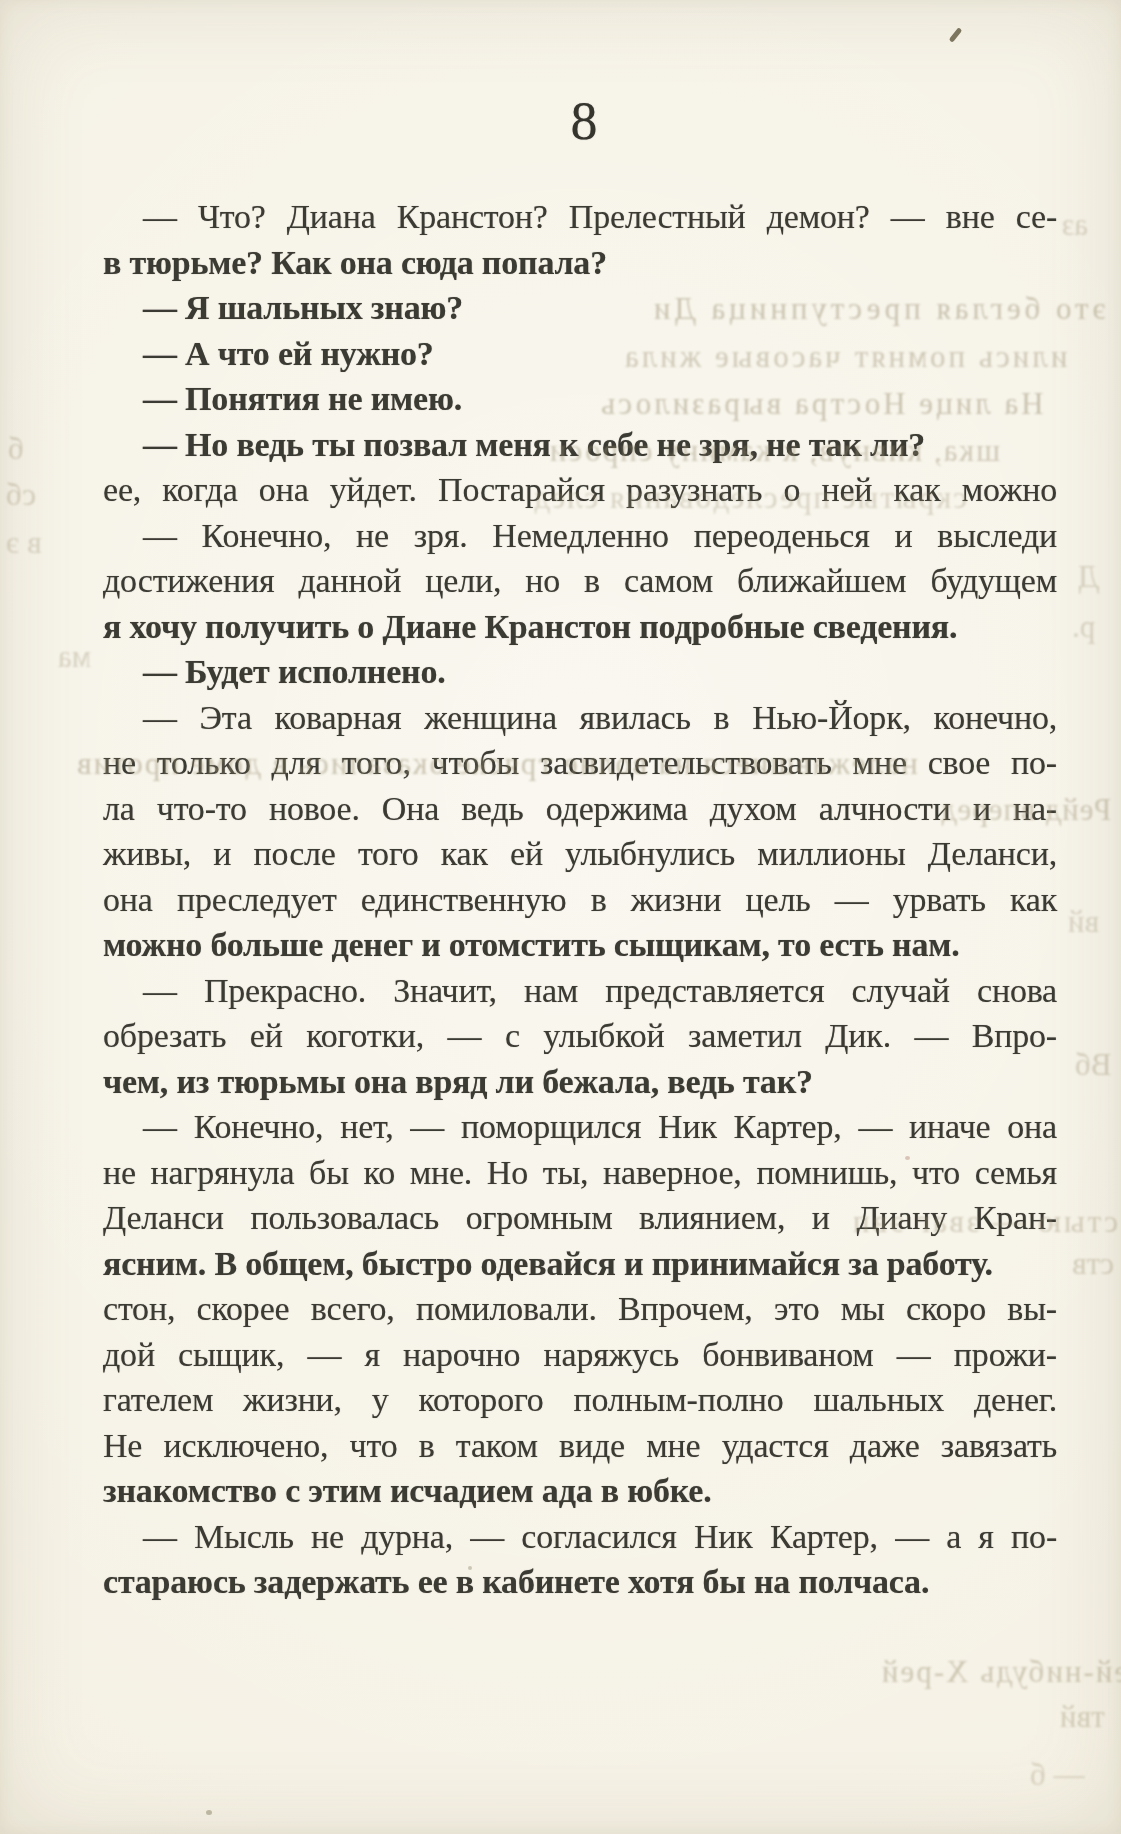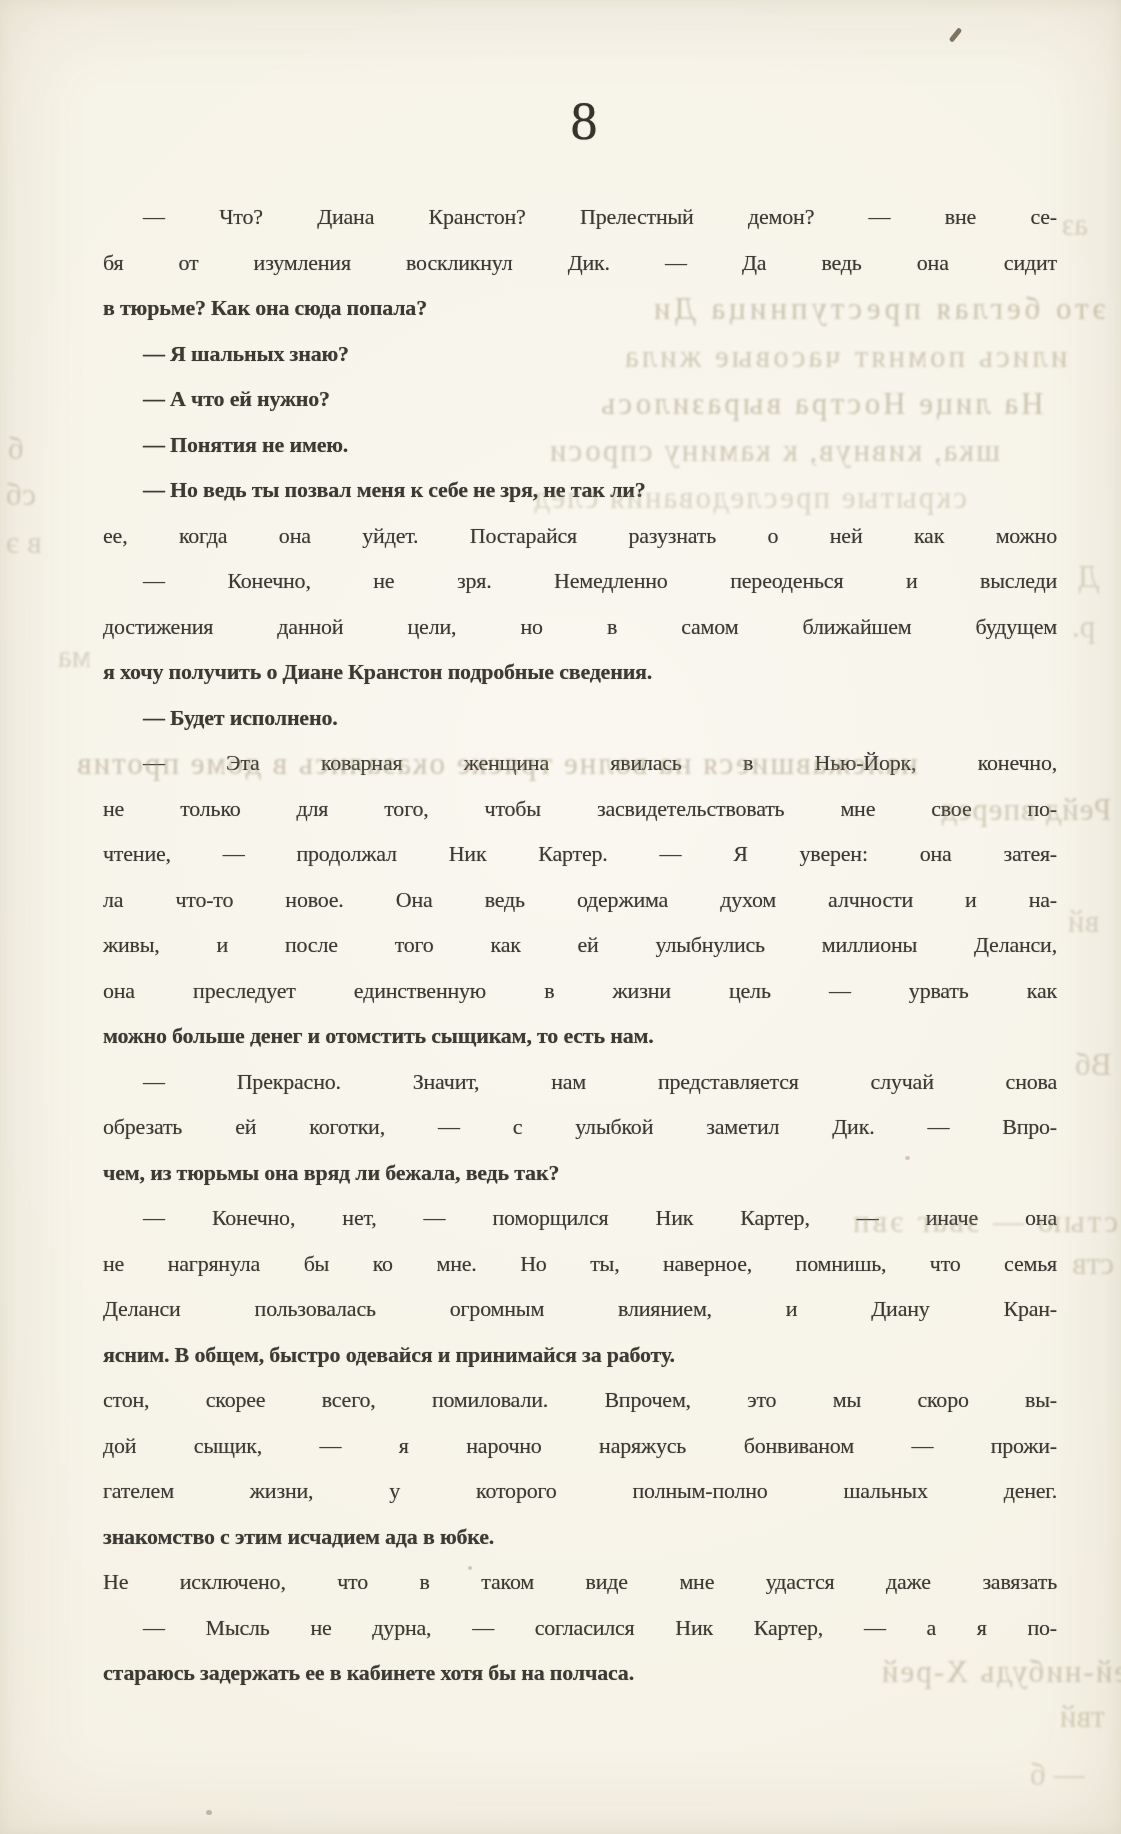--- a/index.html
+++ b/index.html
@@ -27,21 +27,21 @@
     font-size: 54px;
     line-height: 1;
     color: #35342d;
     text-shadow: 0 0 1px rgba(53,52,45,0.5);
   }
   .text-block {
     position: absolute;
     left: 103px;
     top: 194px;
     width: 954px;
-    font-size: 22px;
+    font-size: 34px;
     line-height: 45.5px;
     letter-spacing: -0.2px;
     color: #3b3a33;
     text-shadow: 0 0 1px rgba(59,58,51,0.45);
   }
   .line {
     text-align: justify;
     text-align-last: justify;
     white-space: normal;
   }
@@ -77,50 +77,48 @@
   }
 </style>
 </head>
 <body>
 
 <div class="page">
   <div class="page-number">8</div>
 
   <div class="text-block">
       <div class="line first">— Что? Диана Кранстон? Прелестный демон? — вне се-</div>
-      <div class="line">бя от изумления воскликнул Дик. — Да ведь она сидит</div>
       <div class="line last">в тюрьме? Как она сюда попала?</div>
       <div class="line first last">— Я шальных знаю?</div>
       <div class="line first last">— А что ей нужно?</div>
       <div class="line first last">— Понятия не имею.</div>
       <div class="line first last">— Но ведь ты позвал меня к себе не зря, не так ли?</div>
       <div class="line">ее, когда она уйдет. Постарайся разузнать о ней как можно</div>
       <div class="line first">— Конечно, не зря. Немедленно переоденься и выследи</div>
       <div class="line">достижения данной цели, но в самом ближайшем будущем</div>
       <div class="line last">я хочу получить о Диане Кранстон подробные сведения.</div>
       <div class="line first last">— Будет исполнено.</div>
       <div class="line first">— Эта коварная женщина явилась в Нью-Йорк, конечно,</div>
       <div class="line">не только для того, чтобы засвидетельствовать мне свое по-</div>
-      <div class="line">чтение, — продолжал Ник Картер. — Я уверен: она затея-</div>
       <div class="line">ла что-то новое. Она ведь одержима духом алчности и на-</div>
       <div class="line">живы, и после того как ей улыбнулись миллионы Деланси,</div>
       <div class="line">она преследует единственную в жизни цель — урвать как</div>
       <div class="line last">можно больше денег и отомстить сыщикам, то есть нам.</div>
       <div class="line first">— Прекрасно. Значит, нам представляется случай снова</div>
       <div class="line">обрезать ей коготки, — с улыбкой заметил Дик. — Впро-</div>
       <div class="line last">чем, из тюрьмы она вряд ли бежала, ведь так?</div>
       <div class="line first">— Конечно, нет, — поморщился Ник Картер, — иначе она</div>
       <div class="line">не нагрянула бы ко мне. Но ты, наверное, помнишь, что семья</div>
       <div class="line">Деланси пользовалась огромным влиянием, и Диану Кран-</div>
       <div class="line last">ясним. В общем, быстро одевайся и принимайся за работу.</div>
       <div class="line">стон, скорее всего, помиловали. Впрочем, это мы скоро вы-</div>
       <div class="line">дой сыщик, — я нарочно наряжусь бонвиваном — прожи-</div>
       <div class="line">гателем жизни, у которого полным-полно шальных денег.</div>
+      <div class="line">Не исключено, что в таком виде мне удастся даже завязать</div>
       <div class="line last">знакомство с этим исчадием ада в юбке.</div>
-      <div class="line">Не исключено, что в таком виде мне удастся даже завязать</div>
       <div class="line first">— Мысль не дурна, — согласился Ник Картер, — а я по-</div>
       <div class="line last">стараюсь задержать ее в кабинете хотя бы на полчаса.</div>
     </div>
 
   <span class="speck speck-1"></span>
   <span class="speck speck-2"></span>
   <span class="speck speck-3"></span>
   <span class="speck speck-4"></span>
 <div class="ghost" style="left: 1062px; top: 208px; opacity: 0.35; letter-spacing: 0px;">аз</div>
     <div class="ghost" style="left: 650px; top: 292px; opacity: 0.5; letter-spacing: 4px;">это беглая преступница Ди</div>

